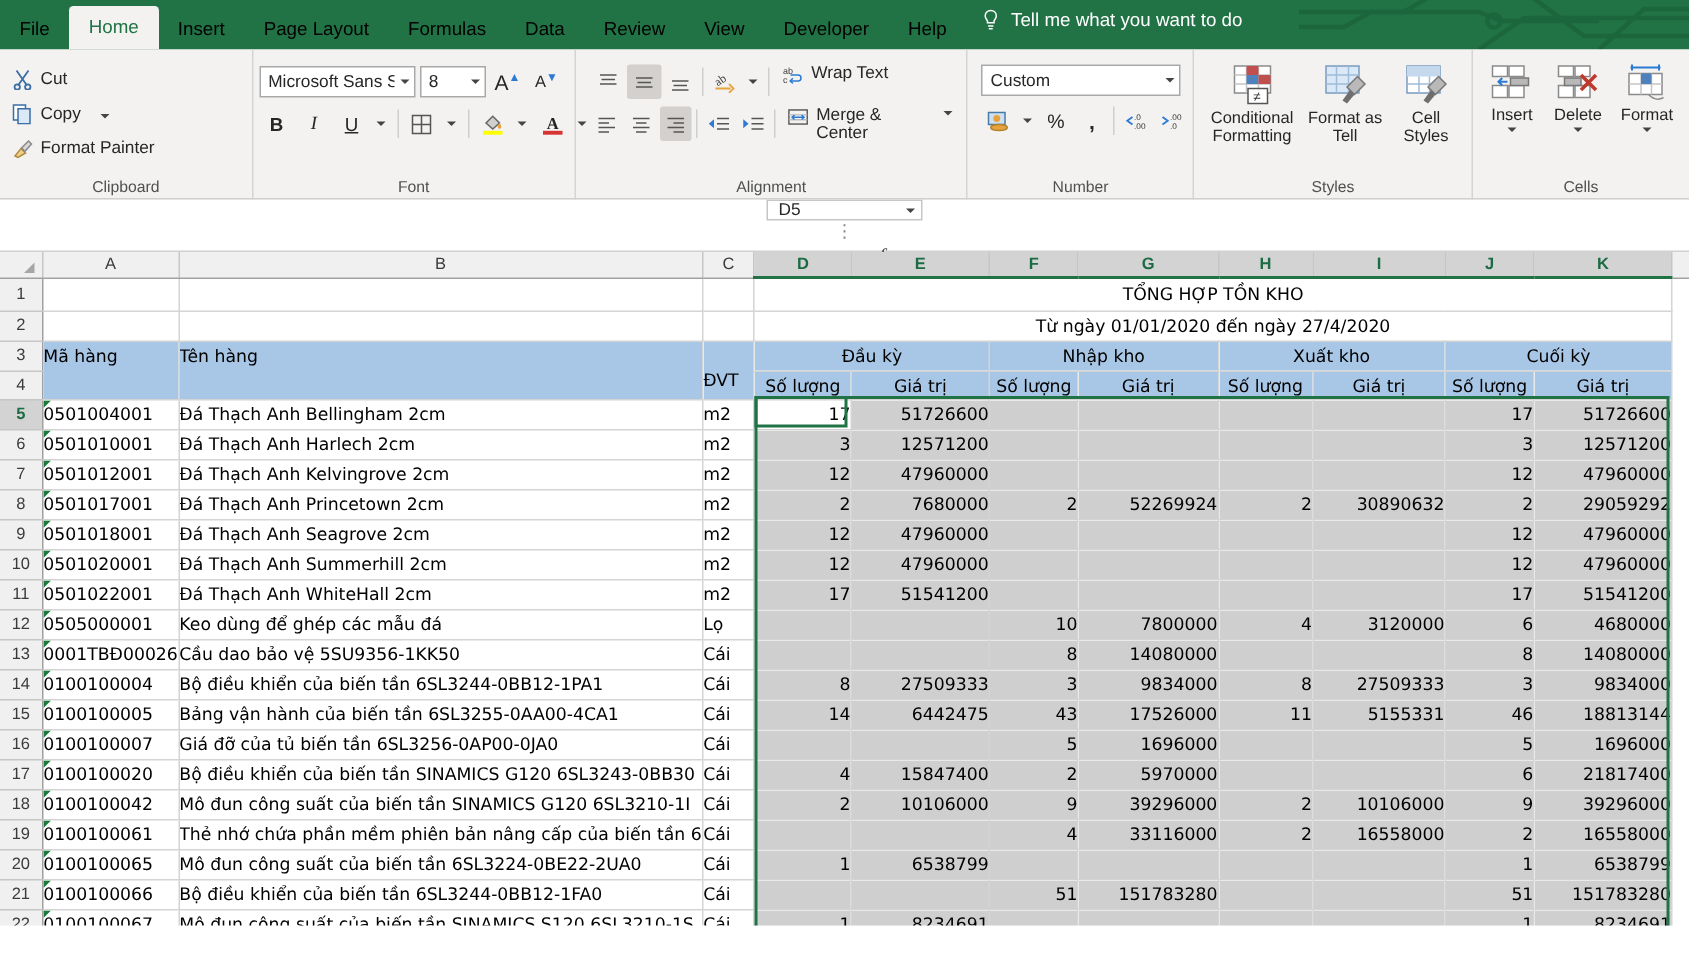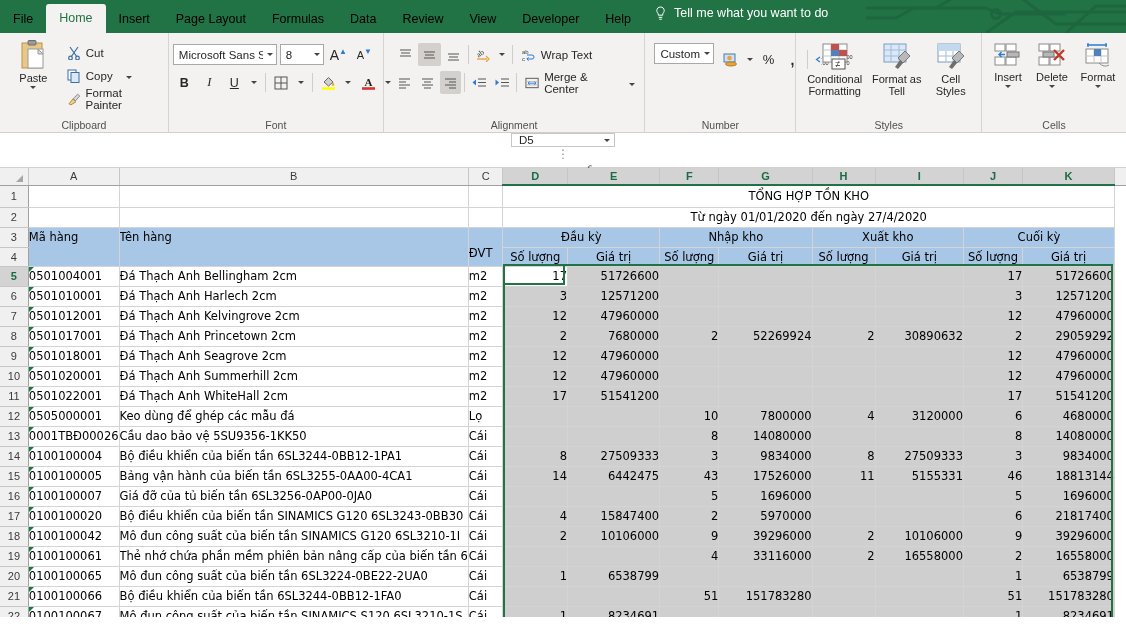--- a/index.html
+++ b/index.html
@@ -55,21 +55,21 @@
               border-top:3.5px solid #444; margin-left:4px;}
   .ibtn{ width:23px; height:23px; display:flex; align-items:center; justify-content:center;
          cursor:pointer; border-radius:2px; font-size:12.5px; }
   .ibtn.on{ background:#d3d0cd; }
   .ibtn.sm{ width:13px; }
   .sep{ width:1px; height:19px; background:#d0cecc; margin:0 2px; }
 
   
   .alrow{ display:flex; align-items:center; gap:1px; }
   .alrow + .alrow{ margin-top:5px; }
-  .wrapbtn{ display:flex; align-items:center; gap:5px; padding:0 5px; height:23px; cursor:pointer; font-size:11.5px; border-radius:2px;}
+  .wrapbtn{ display:flex; gap:5px; padding:0 5px; height:23px; cursor:pointer; font-size:11.5px; border-radius:2px;}
 
   
   .fbar{ height:35px; display:flex; align-items:center; gap:0; background:#fff;
          border-bottom:1px solid #d2d0ce; padding:0 4px;flex-direction:column; }
   .namebox{ width:104px; height:22px; border:1px solid #c8c6c4; background:#fff;
             display:flex; align-items:center; padding:0 4px 0 7px; font-size:11.5px; cursor:pointer;}
   .namebox .nv{ flex:1; }
   .fdots{ width:18px; text-align:center; color:#888; font-size:12px; }
   .fbtns{ display:flex; align-items:center; gap:0; }
   .fbtn{ width:28px; height:22px; display:flex; align-items:center; justify-content:center;
@@ -162,30 +162,20 @@
       <path d="M4.7 11.3h3.6M5.2 13.2h2.6" stroke="#fff" stroke-width="1" fill="none"></path>
     </svg>
     <span>Tell me what you want to do</span>
   </div>
 </div>
 
 <div class="ribbon">
 
   <div class="rgroup" style="width:170px">
     <div class="rgbody">
-      <div class="bigbtn" style="padding-top:2px">
-        <svg width="30" height="32" viewBox="0 0 30 32">
-          <rect x="4" y="4" width="20" height="25" fill="#e8c88a" stroke="#b99440"></rect>
-          <rect x="10" y="1.5" width="8" height="4.5" rx="1" fill="#9a9a9a" stroke="#6e6e6e"></rect>
-          <rect x="10" y="10" width="15" height="19" fill="#fff" stroke="#9a9a9a"></rect>
-          <path d="M20 10 L25 15 L20 15 Z" fill="#dcdcdc" stroke="#9a9a9a"></path>
-        </svg>
-        <div class="lbl">Paste</div>
-        <div class="caretdown"></div>
-      </div>
       <div style="display:flex;flex-direction:column;padding-top:4px">
         <div class="smallrow">
           <svg width="14" height="14" viewBox="0 0 14 14">
             <path d="M3 1 L10 11 M11 1 L4 11" stroke="#3a6ea5" stroke-width="1.2" fill="none"></path>
             <circle cx="3.5" cy="12" r="1.8" fill="none" stroke="#3a6ea5" stroke-width="1.2"></circle>
             <circle cx="10.5" cy="12" r="1.8" fill="none" stroke="#3a6ea5" stroke-width="1.2"></circle>
           </svg>
           <span>Cut</span>
         </div>
         <div class="smallrow">
@@ -354,21 +344,21 @@
           </svg>
           <span>Merge &amp; Center</span>
           <span class="caretdown" style="margin:3px 0 0 4px"></span>
         </div>
       </div>
     </div>
     <div class="rglabel">Alignment</div>
   </div>
 
   <div class="rgroup" style="width:151px">
-    <div class="rgbody" style="flex-direction:row;padding-top:6px">
+    <div class="rgbody" style="flex-direction:column;padding-top:6px">
       <div class="combo" style="width:133px;margin-left:5px">
         <span class="cv">Custom</span>
         <span class="cc"></span>
       </div>
       <div style="display:flex;align-items:center;gap:1px;margin:5px 0 0 5px">
         <div class="ibtn">
           <svg width="16" height="14" viewBox="0 0 16 14">
             <rect x="1" y="1" width="11" height="8" fill="#cfe0f0" stroke="#4a7ba7"></rect>
             <circle cx="6.5" cy="5" r="2.3" fill="#e8a33d"></circle>
             <ellipse cx="8" cy="11" rx="5.5" ry="2" fill="#e8a33d" stroke="#b5812c"></ellipse>

